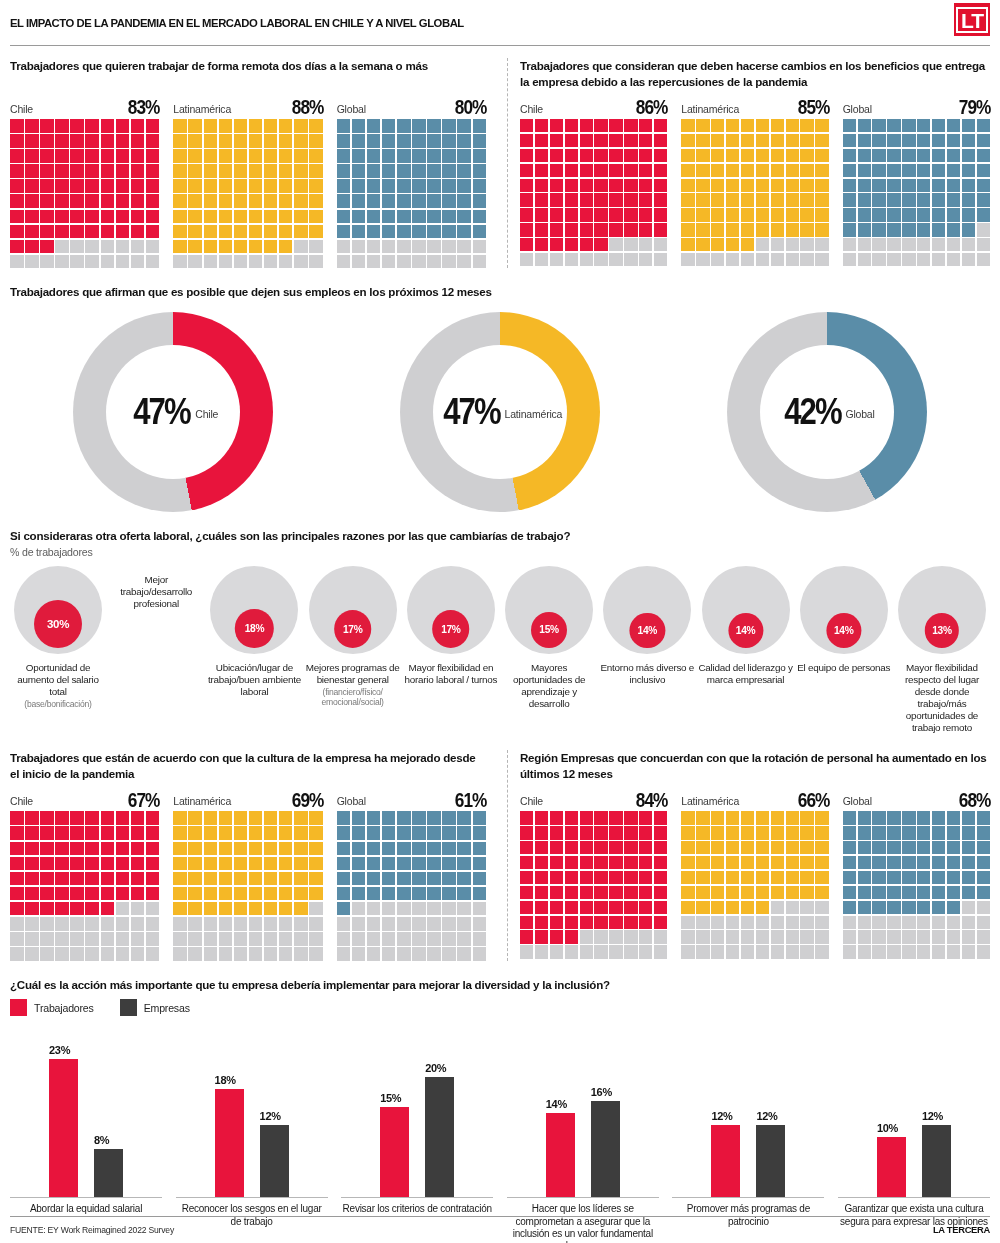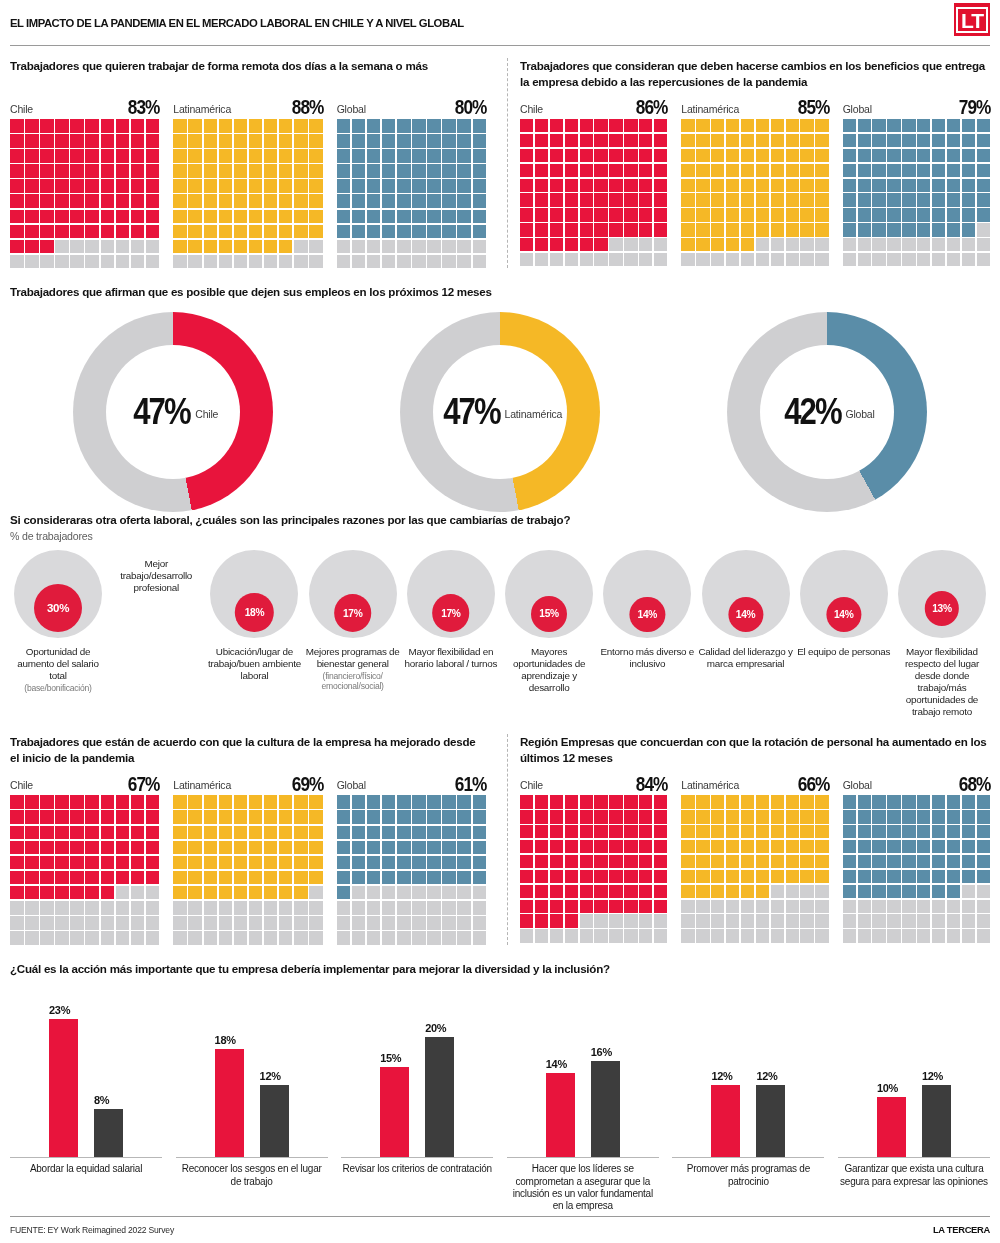--- a/index.html
+++ b/index.html
@@ -845,21 +845,21 @@
         <div class="donut-wrap">
           <div class="donut" style="background: conic-gradient(rgb(90, 141, 168) 0deg, rgb(90, 141, 168) 151.2deg, rgb(207, 207, 209) 151.2deg, rgb(207, 207, 209) 360deg);"></div>
           <div class="donut-hole">
             <div class="donut-pct">42%</div>
             <div class="donut-lbl">Global</div>
           </div>
         </div>
       </div>
   </div>
 
-  <div style="margin-top:0;">
+  <div style="margin-top:16px;">
     <div class="sect-title">Si consideraras otra oferta laboral, ¿cuáles son las principales razones por las que cambiarías de trabajo?</div>
     <div class="sect-sub">% de trabajadores</div>
     <div class="bubbles">
         <div class="bubble-col">
           <div class="bubble-outer">
             <div class="bubble-inner" style="width: 48px; height: 48px; bottom: 6px; font-size: 11.5px;">30%</div>
           </div>
           <div class="bubble-lbl">Oportunidad de aumento del salario total</div>
           <div class="bubble-sub">(base/bonificación)</div>
         </div>
@@ -904,21 +904,21 @@
           <div class="bubble-lbl">Calidad del liderazgo y marca empresarial</div>
         </div>
         <div class="bubble-col">
           <div class="bubble-outer">
             <div class="bubble-inner" style="width: 35.2px; height: 35.2px; bottom: 6px; font-size: 10.2px;">14%</div>
           </div>
           <div class="bubble-lbl">El equipo de personas</div>
         </div>
         <div class="bubble-col">
           <div class="bubble-outer">
-            <div class="bubble-inner" style="width: 34.4px; height: 34.4px; bottom: 12px; font-size: 10.2px;">13%</div>
+            <div class="bubble-inner" style="width: 34.4px; height: 34.4px; bottom: 6px; font-size: 10.2px;">13%</div>
           </div>
           <div class="bubble-lbl">Mayor flexibilidad respecto del lugar desde donde trabajo/más oportunidades de trabajo remoto</div>
         </div>
       </div>
   </div>
 
   <div class="split" style="margin-top:16px;">
     <div class="vdiv"></div>
 
     <div class="half left">
@@ -1577,20 +1577,30 @@
               <div class="cell"></div>
               <div class="cell"></div>
             </div>
           </div>
         </div>
     </div>
   </div>
 
   <div style="margin-top:16px;">
     <div class="sect-title">¿Cuál es la acción más importante que tu empresa debería implementar para mejorar la diversidad y la inclusión?</div>
+    <div class="legend">
+        <div class="legend-item">
+          <div class="legend-swatch red"></div>
+          <div class="legend-lbl">Trabajadores</div>
+        </div>
+        <div class="legend-item">
+          <div class="legend-swatch dark"></div>
+          <div class="legend-lbl">Empresas</div>
+        </div>
+      </div>
     <div class="barchart">
         <div class="bargroup">
           <div class="bars">
             <div class="bar-unit">
               <div class="bar-val">23%</div>
               <div class="bar red" style="height: 138px;"></div>
             </div>
             <div class="bar-unit">
               <div class="bar-val">8%</div>
               <div class="bar dark" style="height: 48px;"></div>

